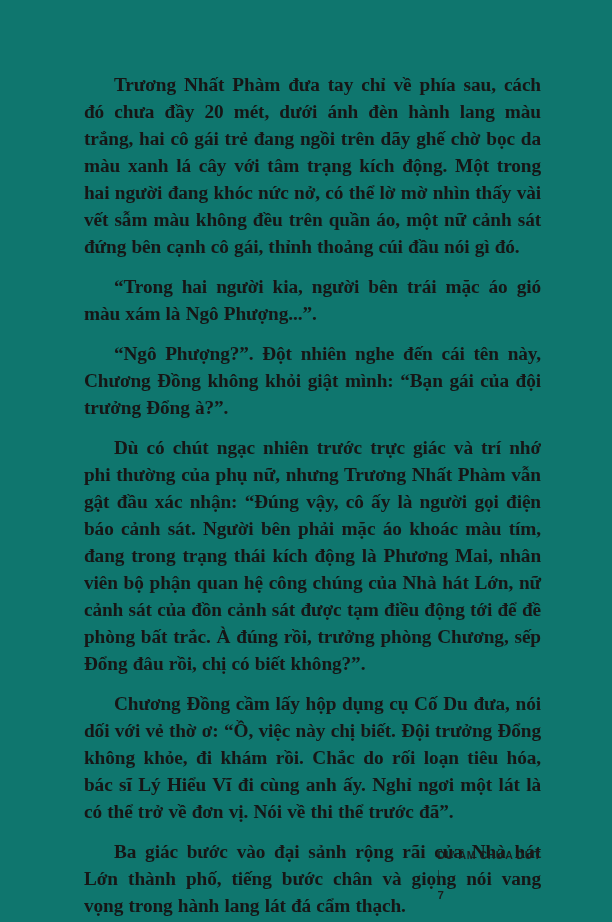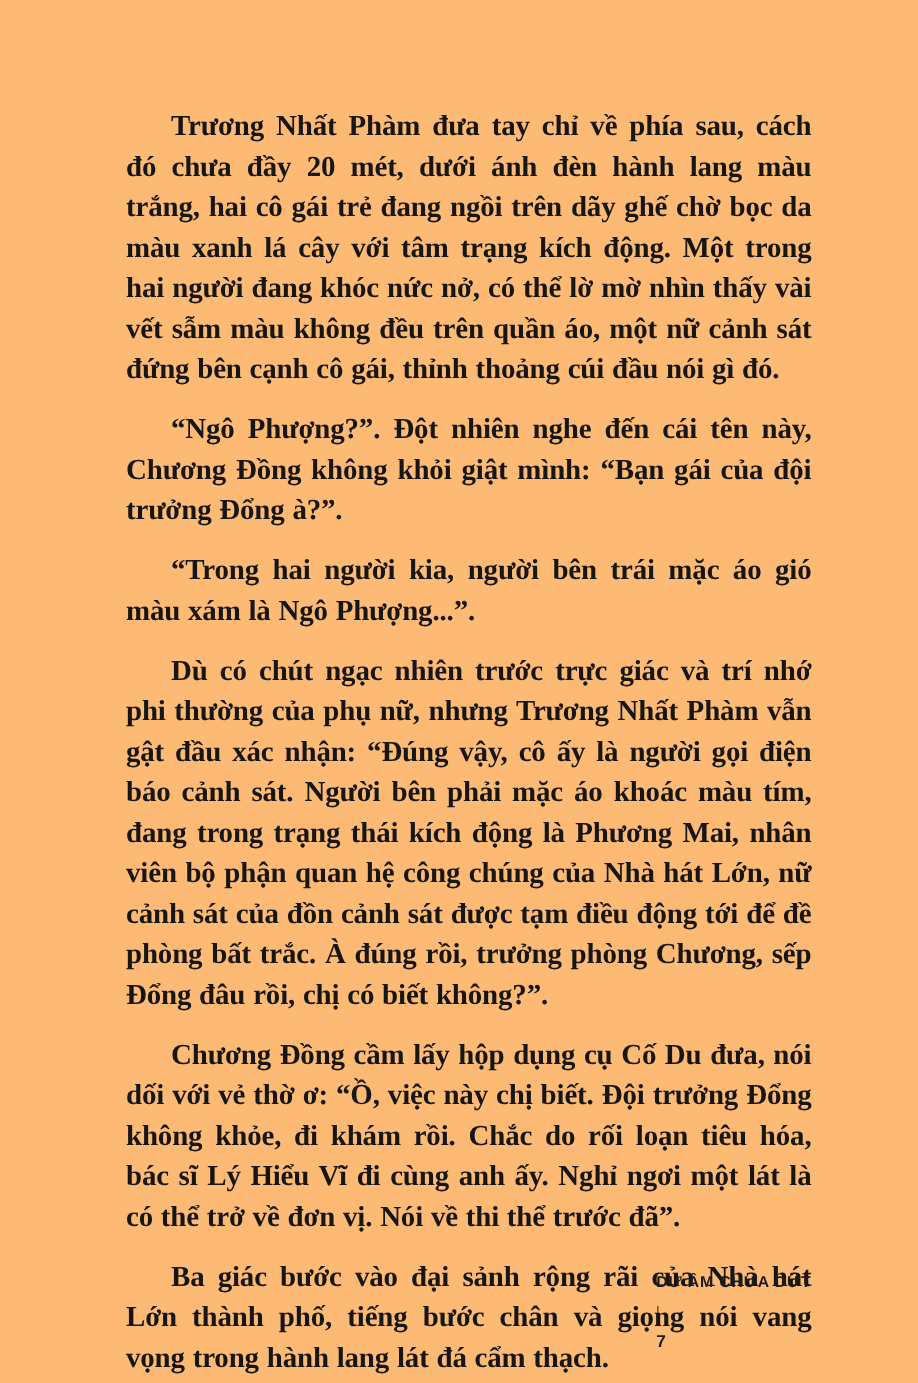--- a/index.html
+++ b/index.html
@@ -7,21 +7,21 @@
     width: 612px;
     height: 922px;
     background: #ffffff;
     font-family: "Liberation Serif", serif;
     overflow: hidden;
   }
   .book-page {
     position: relative;
     width: 612px;
     height: 922px;
-    background: #fdba74;
+    background: #0f766e;
     color: #161616;
   }
   .text-block {
     position: absolute;
     left: 84px;
     top: 71px;
     width: 457px;
   }
   .text-block p {
     font-family: "Liberation Serif", serif;
@@ -60,22 +60,22 @@
     font-size: 11.5px;
   }
 </style>
 </head>
 <body>
 
 <div class="book-page">
 
   <div class="text-block">
     <p>Trương Nhất Phàm đưa tay chỉ về phía sau, cách đó chưa đầy 20 mét, dưới ánh đèn hành lang màu trắng, hai cô gái trẻ đang ngồi trên dãy ghế chờ bọc da màu xanh lá cây với tâm trạng kích động. Một trong hai người đang khóc nức nở, có thể lờ mờ nhìn thấy vài vết sẫm màu không đều trên quần áo, một nữ cảnh sát đứng bên cạnh cô gái, thỉnh thoảng cúi đầu nói gì đó.</p>
+    <p>“Trong hai người kia, người bên trái mặc áo gió màu xám là Ngô Phượng...”.</p>
     <p>“Ngô Phượng?”. Đột nhiên nghe đến cái tên này, Chương Đồng không khỏi giật mình: “Bạn gái của đội trưởng Đổng à?”.</p>
-    <p>“Trong hai người kia, người bên trái mặc áo gió màu xám là Ngô Phượng...”.</p>
     <p>Dù có chút ngạc nhiên trước trực giác và trí nhớ phi thường của phụ nữ, nhưng Trương Nhất Phàm vẫn gật đầu xác nhận: “Đúng vậy, cô ấy là người gọi điện báo cảnh sát. Người bên phải mặc áo khoác màu tím, đang trong trạng thái kích động là Phương Mai, nhân viên bộ phận quan hệ công chúng của Nhà hát Lớn, nữ cảnh sát của đồn cảnh sát được tạm điều động tới để đề phòng bất trắc. À đúng rồi, trưởng phòng Chương, sếp Đổng đâu rồi, chị có biết không?”.</p>
     <p>Chương Đồng cầm lấy hộp dụng cụ Cố Du đưa, nói dối với vẻ thờ ơ: “Ồ, việc này chị biết. Đội trưởng Đổng không khỏe, đi khám rồi. Chắc do rối loạn tiêu hóa, bác sĩ Lý Hiểu Vĩ đi cùng anh ấy. Nghỉ ngơi một lát là có thể trở về đơn vị. Nói về thi thể trước đã”.</p>
     <p>Ba giác bước vào đại sảnh rộng rãi của Nhà hát Lớn thành phố, tiếng bước chân và giọng nói vang vọng trong hành lang lát đá cẩm thạch.</p>
   </div>
 
   <div class="page-footer">
     <span class="running-title">DƯ ÂM CHƯA DỨT</span>
     <span class="footer-separator">|</span>
     <span class="footer-page-number">7</span>
   </div>

